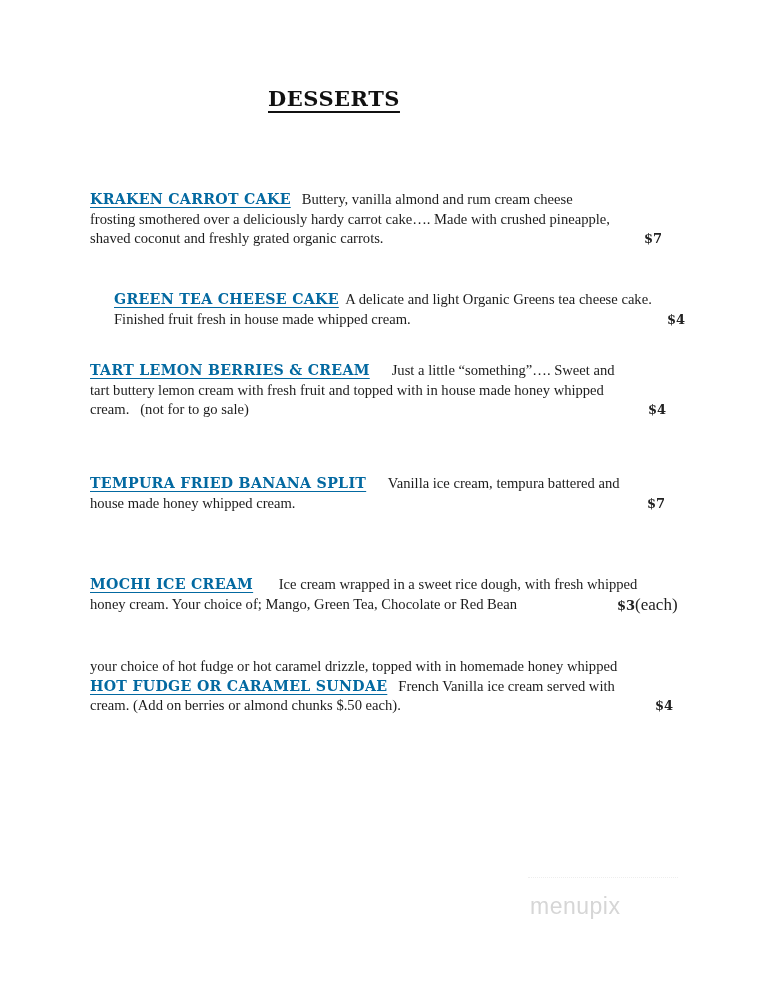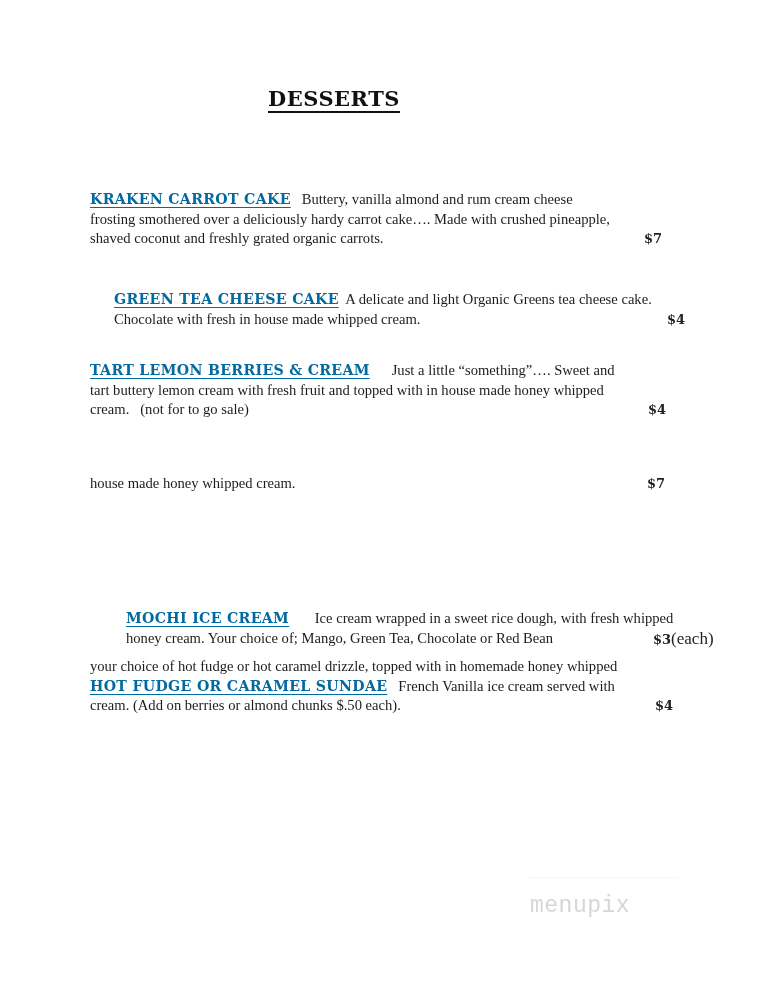--- a/index.html
+++ b/index.html
@@ -67,21 +67,21 @@
     }
     .price-note {
       font-family: "Liberation Serif", serif;
       font-weight: normal;
       font-size: 17px;
     }
     .watermark {
       position: absolute;
       left: 530px;
       top: 893px;
-      font-family: Liberation Mono, monospace;
+      font-family: Liberation Sans, sans-serif;
       font-size: 23px;
       font-weight: 300;
       letter-spacing: 0.5px;
       color: #d6d6d6;
     }
     .watermark-faint {
       position: absolute;
       left: 528px;
       top: 877px;
       width: 150px;
@@ -95,34 +95,35 @@
 <h1 class="page-title">DESSERTS</h1>
 
 <div class="menu-item" style="top:190px;">
   <span class="desc-line"><span class="item-name">KRAKEN CARROT CAKE</span><span>   </span><span>Buttery, vanilla almond and rum cream cheese</span></span>
   <span class="desc-line">frosting smothered over a deliciously hardy carrot cake…. Made with crushed pineapple,</span>
   <span class="price-line"><span>shaved coconut and freshly grated organic carrots.</span><span class="price" style="left:554px;">$7</span></span>
 </div>
 
 <div class="menu-item" style="top:290px;margin-left:24px;">
   <span class="desc-line"><span class="item-name">GREEN TEA CHEESE CAKE</span><span>  </span><span>A delicate and light Organic Greens tea cheese cake.</span></span>
-  <span class="price-line"><span>Chocolate with fresh in house made whipped cream.</span><span class="price" style="left:553px;">$4</span></span>
+  <span class="price-line"><span>Finished fruit fresh in house made whipped cream.</span><span class="price" style="left:553px;">$4</span></span>
 </div>
 
 <div class="menu-item" style="top:361px;">
   <span class="desc-line"><span class="item-name">TART LEMON BERRIES &amp; CREAM</span><span>      </span><span>Just a little “something”…. Sweet and</span></span>
   <span class="desc-line">tart buttery lemon cream with fresh fruit and topped with in house made honey whipped</span>
   <span class="price-line"><span>cream.   (not for to go sale)</span><span class="price" style="left:558px;">$4</span></span>
 </div>
 
 <div class="menu-item" style="top:474px;">
+  <span class="desc-line"><span class="item-name">TEMPURA FRIED BANANA SPLIT</span><span>      </span><span>Vanilla ice cream, tempura battered and</span></span>
   <span class="price-line"><span>house made honey whipped cream.</span><span class="price" style="left:557px;">$7</span></span>
 </div>
 
-<div class="menu-item" style="top:609px;margin-left:36px;">
+<div class="menu-item" style="top:575px;">
   <span class="desc-line"><span class="item-name">MOCHI ICE CREAM</span><span>       </span><span>Ice cream wrapped in a sweet rice dough, with fresh whipped</span></span>
   <span class="price-line"><span>honey cream. Your choice of; Mango, Green Tea, Chocolate or Red Bean</span><span class="price" style="left:527px;"><span>$3</span><span class="price-note">(each)</span></span></span>
 </div>
 
 <div class="menu-item" style="top:657px;">
   <span class="desc-line">your choice of hot fudge or hot caramel drizzle, topped with in homemade honey whipped</span>
   <span class="desc-line"><span class="item-name">HOT FUDGE OR CARAMEL SUNDAE</span><span>   </span><span>French Vanilla ice cream served with</span></span>
   <span class="price-line"><span>cream. (Add on berries or almond chunks $.50 each).</span><span class="price" style="left:565px;">$4</span></span>
 </div>
 

